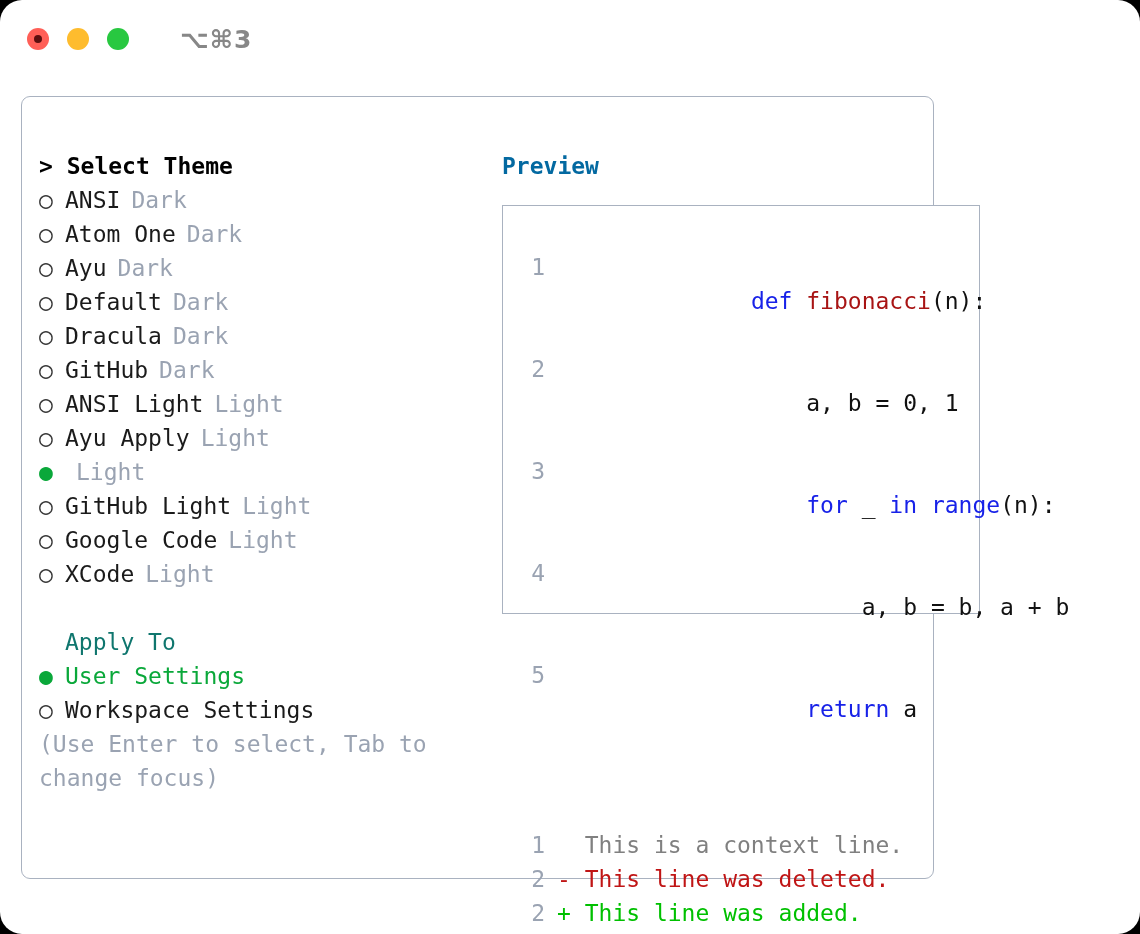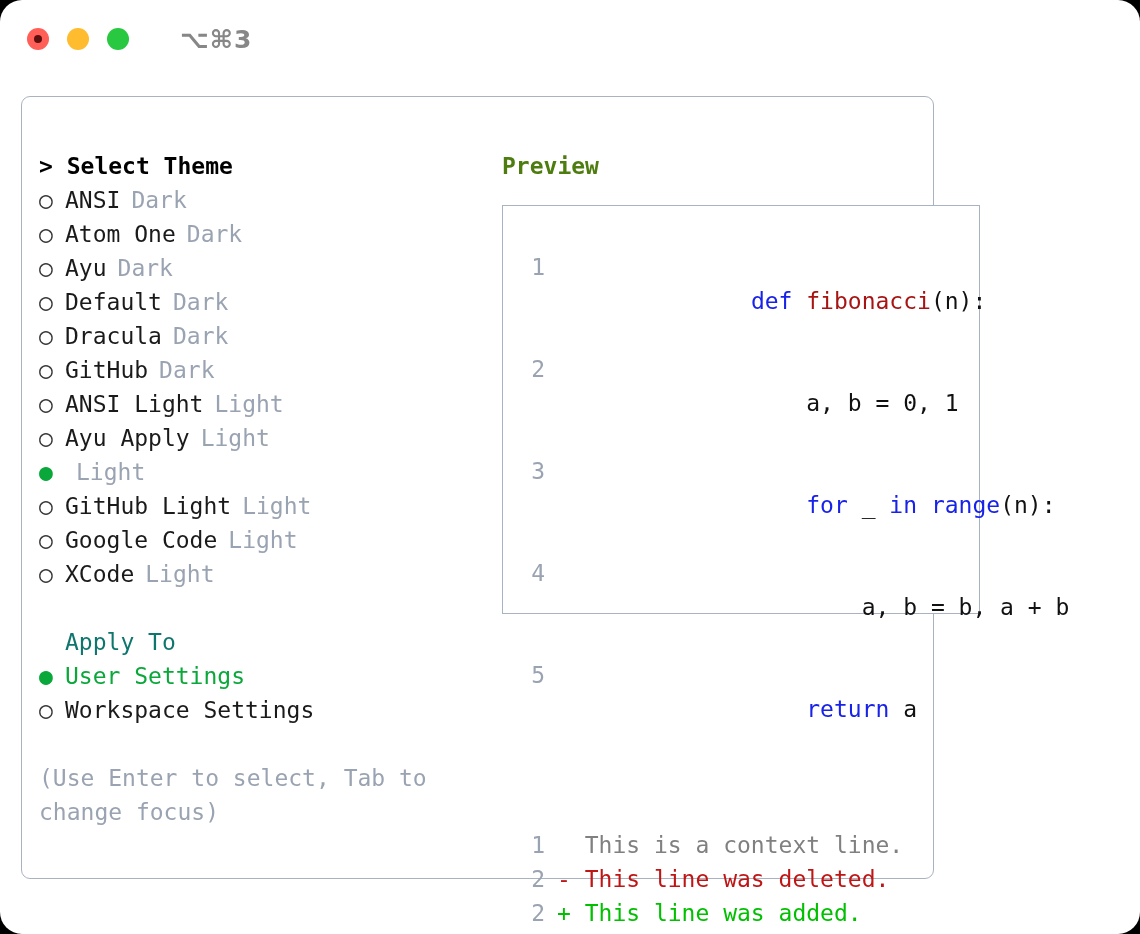--- a/index.html
+++ b/index.html
@@ -133,42 +133,41 @@
   }
 
   .spacer-row { height: 34px; }
 
   .section-header {
     padding-left: 26px;
     color: #0f766e;
   }
 
   .hint {
-    margin-top: 34px;
     color: #9aa3b2;
     font-family: "DejaVu Sans Mono", "Liberation Mono", monospace;
     font-size: 23px;
     line-height: 34px;
     width: 410px;
     white-space: normal;
   }
 
   
   .right-col {
     position: absolute;
     left: 480px;
     top: 52px;
     width: 500px;
   }
   .preview-title {
     font-family: "DejaVu Sans Mono", "Liberation Mono", monospace;
     font-size: 23px;
     line-height: 34px;
     font-weight: bold;
-    color: #4d7c0f;
+    color: #0369a1;
   }
   .preview-box {
     margin-top: 22px;
     width: 478px;
     height: 409px;
     border: 1px solid #a9b2c0;
     box-sizing: border-box;
     background: #ffffff;
     padding: 44px 0 0 14px;
   }

